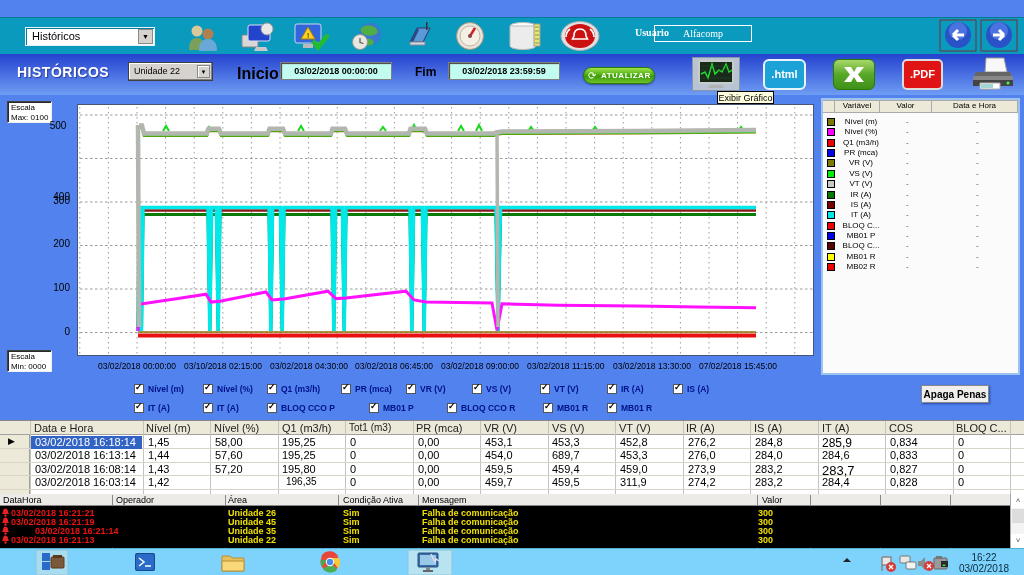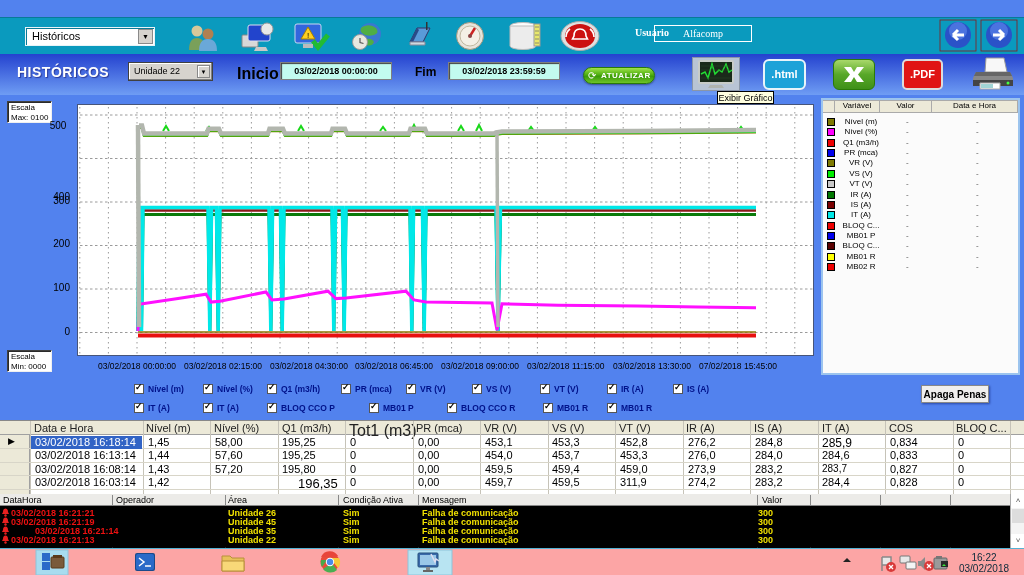--- a/index.html
+++ b/index.html
@@ -21,21 +21,21 @@
 
 #vpanel{position:absolute;left:821px;top:98px;width:199px;height:277px;background:#fbfbfb;border:2px solid #9cc4ee;}
 .cb{position:absolute;width:10px;height:10px;background:#fff;border:1px solid #555;}
 .cb:after{content:"✓";position:absolute;left:0px;top:-3px;font-size:9px;font-weight:bold;color:#000;}
 .cbl{position:absolute;font-size:8.5px;font-weight:bold;color:#00128a;top:1px;white-space:nowrap;}
 
 #grid{position:absolute;left:0;top:420px;width:1024px;height:72px;background:#fff;font-size:11px;color:#000;}
 
 #alarm{position:absolute;left:0;top:494px;width:1024px;height:54px;background:#000;}
 
-#task{position:absolute;left:0;top:548px;width:1024px;height:27px;background:#fca5a5;border-top:1px solid #54b2d4;}
+#task{position:absolute;left:0;top:548px;width:1024px;height:27px;background:#7dd3fc;border-top:1px solid #54b2d4;}
 </style></head>
 <body>
 <div id="win">
 <div id="tool">
  <div style="position:absolute;left:25px;top:9px;width:130px;height:19px;background:#fff;border:1px solid #e8f4f8;box-shadow:inset 1px 1px 0 #0b7a96;">
    <span style="position:absolute;left:6px;top:2px;font-size:11px;color:#000;">Históricos</span>
    <span style="position:absolute;right:1px;top:1px;width:15px;height:15px;background:#d6d3ce;border:1px solid #8a8a8a;font-size:7px;text-align:center;line-height:14px;color:#000;">▼</span>
  </div>
  <svg width="1024" height="37" style="position:absolute;left:0;top:0;">
 
@@ -154,21 +154,21 @@
 <div id="chart">
 <div class="esc" style="top:6px;">Escala<br>Max: 0100</div>
 <div class="esc" style="top:255px;">Escala<br>Min: 0000</div>
 <div class="ylab" style="left:46px;top:231px;">0</div>
       <div class="ylab" style="left:46px;top:187px;">100</div>
       <div class="ylab" style="left:46px;top:143px;">200</div>
       <div class="ylab" style="left:46px;top:100px;">300</div>
       <div class="ylab" style="left:46px;top:57px;margin-top:39px;">400</div>
       <div class="ylab" style="left:46px;top:25px;text-align:center;">500</div>
       <div class="xlab" style="left:98px;">03/02/2018 00:00:00</div>
-      <div class="xlab" style="left:184px;">03/02/2018 02:15:00</div>
+      <div class="xlab" style="left:184px;">03/10/2018 02:15:00</div>
       <div class="xlab" style="left:270px;">03/02/2018 04:30:00</div>
       <div class="xlab" style="left:355px;">03/02/2018 06:45:00</div>
       <div class="xlab" style="left:441px;">03/02/2018 09:00:00</div>
       <div class="xlab" style="left:527px;">03/02/2018 11:15:00</div>
       <div class="xlab" style="left:613px;">03/02/2018 13:30:00</div>
       <div class="xlab" style="left:699px;">07/02/2018 15:45:00</div>
 <div id="plot">
         <svg width="737" height="252" style="position:absolute;left:0;top:0;">
           <line x1="1.8" y1="2" x2="1.8" y2="250" stroke="#9a9a9a" stroke-width="1" stroke-dasharray="1.5,3.5"></line>
           <line x1="30.4" y1="2" x2="30.4" y2="250" stroke="#9a9a9a" stroke-width="1" stroke-dasharray="1.5,3.5"></line>
@@ -327,21 +327,21 @@
     <div class="cb" style="left:607px;top:403px;"></div>
     <div class="cbl" style="left:621px;top:403px;">MB01 R</div>
 <div style="position:absolute;left:921px;top:385px;width:68px;height:18px;background:#f0efee;border:1px solid #888;box-shadow:1px 1px 2px #2a4aaa;text-align:center;font-size:10px;font-weight:bold;color:#000;line-height:17px;">Apaga Penas</div>
 <div id="grid" style="position:absolute;left:0;top:420px;width:1024px;height:74px;background:#fff;border-top:1px solid #888;">
       <div style="position:absolute;left:0;top:0;width:30px;height:74px;background:#ece9d8;border-right:1px solid #a0a0a0;"></div>
       <div style="position:absolute;left:0;top:0;width:1024px;height:14px;background:#ece9d8;border-bottom:1px solid #a0a0a0;"></div>
       <div style="position:absolute;left:34px;top:1px;font-size:11px;color:#222;white-space:nowrap;">Data e Hora</div>
       <div style="position:absolute;left:146px;top:1px;font-size:11px;color:#222;white-space:nowrap;">Nível (m)</div>
       <div style="position:absolute;left:214px;top:1px;font-size:11px;color:#222;white-space:nowrap;">Nível (%)</div>
       <div style="position:absolute;left:282px;top:1px;font-size:11px;color:#222;white-space:nowrap;">Q1 (m3/h)</div>
-      <div style="position:absolute;left:349px;top:1px;font-size:16px;color:#222;white-space:nowrap;">Tot1 (m3)</div>
+      <div style="position:absolute;left:349px;top:1px;font-size:10px;color:#222;white-space:nowrap;">Tot1 (m3)</div>
       <div style="position:absolute;left:416px;top:1px;font-size:11px;color:#222;white-space:nowrap;">PR (mca)</div>
       <div style="position:absolute;left:484px;top:1px;font-size:11px;color:#222;white-space:nowrap;">VR (V)</div>
       <div style="position:absolute;left:552px;top:1px;font-size:11px;color:#222;white-space:nowrap;">VS (V)</div>
       <div style="position:absolute;left:619px;top:1px;font-size:11px;color:#222;white-space:nowrap;">VT (V)</div>
       <div style="position:absolute;left:686px;top:1px;font-size:11px;color:#222;white-space:nowrap;">IR (A)</div>
       <div style="position:absolute;left:754px;top:1px;font-size:11px;color:#222;white-space:nowrap;">IS (A)</div>
       <div style="position:absolute;left:822px;top:1px;font-size:11px;color:#222;white-space:nowrap;">IT (A)</div>
       <div style="position:absolute;left:889px;top:1px;font-size:11px;color:#222;white-space:nowrap;">COS</div>
       <div style="position:absolute;left:956px;top:1px;font-size:11px;color:#222;white-space:nowrap;">BLOQ C...</div>
       <div style="position:absolute;left:30.0px;top:0;width:1px;height:74px;background:#c6c3b8;"></div>
@@ -377,47 +377,47 @@
       <div style="position:absolute;left:890px;top:15.0px;font-size:11px;color:#000;white-space:nowrap;">0,834</div>
       <div style="position:absolute;left:958px;top:15.0px;font-size:11px;color:#000;white-space:nowrap;">0</div>
       <div style="position:absolute;left:0;top:40.8px;width:1024px;height:1px;background:#d8d5c8;"></div>
       <div style="position:absolute;left:35px;top:28.4px;font-size:11px;color:#000;white-space:nowrap;">03/02/2018 16:13:14</div>
       <div style="position:absolute;left:148px;top:28.4px;font-size:11px;color:#000;white-space:nowrap;">1,44</div>
       <div style="position:absolute;left:215px;top:28.4px;font-size:11px;color:#000;white-space:nowrap;">57,60</div>
       <div style="position:absolute;left:282px;top:28.4px;font-size:11px;color:#000;white-space:nowrap;">195,25</div>
       <div style="position:absolute;left:350px;top:28.4px;font-size:11px;color:#000;white-space:nowrap;">0</div>
       <div style="position:absolute;left:418px;top:28.4px;font-size:11px;color:#000;white-space:nowrap;">0,00</div>
       <div style="position:absolute;left:485px;top:28.4px;font-size:11px;color:#000;white-space:nowrap;">454,0</div>
-      <div style="position:absolute;left:552px;top:28.4px;font-size:11px;color:#000;white-space:nowrap;">453,7</div>
+      <div style="position:absolute;left:552px;top:28.4px;font-size:11px;color:#000;white-space:nowrap;">689,7</div>
       <div style="position:absolute;left:620px;top:28.4px;font-size:11px;color:#000;white-space:nowrap;">453,3</div>
       <div style="position:absolute;left:688px;top:28.4px;font-size:11px;color:#000;white-space:nowrap;">276,0</div>
       <div style="position:absolute;left:755px;top:28.4px;font-size:11px;color:#000;white-space:nowrap;">284,0</div>
       <div style="position:absolute;left:822px;top:28.4px;font-size:11px;color:#000;white-space:nowrap;">284,6</div>
       <div style="position:absolute;left:890px;top:28.4px;font-size:11px;color:#000;white-space:nowrap;">0,833</div>
       <div style="position:absolute;left:958px;top:28.4px;font-size:11px;color:#000;white-space:nowrap;">0</div>
       <div style="position:absolute;left:0;top:54.2px;width:1024px;height:1px;background:#d8d5c8;"></div>
       <div style="position:absolute;left:35px;top:41.8px;font-size:11px;color:#000;white-space:nowrap;">03/02/2018 16:08:14</div>
       <div style="position:absolute;left:148px;top:41.8px;font-size:11px;color:#000;white-space:nowrap;">1,43</div>
       <div style="position:absolute;left:215px;top:41.8px;font-size:11px;color:#000;white-space:nowrap;">57,20</div>
       <div style="position:absolute;left:282px;top:41.8px;font-size:11px;color:#000;white-space:nowrap;">195,80</div>
       <div style="position:absolute;left:350px;top:41.8px;font-size:11px;color:#000;white-space:nowrap;">0</div>
       <div style="position:absolute;left:418px;top:41.8px;font-size:11px;color:#000;white-space:nowrap;">0,00</div>
       <div style="position:absolute;left:485px;top:41.8px;font-size:11px;color:#000;white-space:nowrap;">459,5</div>
       <div style="position:absolute;left:552px;top:41.8px;font-size:11px;color:#000;white-space:nowrap;">459,4</div>
       <div style="position:absolute;left:620px;top:41.8px;font-size:11px;color:#000;white-space:nowrap;">459,0</div>
       <div style="position:absolute;left:688px;top:41.8px;font-size:11px;color:#000;white-space:nowrap;">273,9</div>
       <div style="position:absolute;left:755px;top:41.8px;font-size:11px;color:#000;white-space:nowrap;">283,2</div>
-      <div style="position:absolute;left:822px;top:41.8px;font-size:10px;color:#000;white-space:nowrap;">283,7</div>
+      <div style="position:absolute;left:822px;top:41.8px;font-size:13px;color:#000;white-space:nowrap;">283,7</div>
       <div style="position:absolute;left:890px;top:41.8px;font-size:11px;color:#000;white-space:nowrap;">0,827</div>
       <div style="position:absolute;left:958px;top:41.8px;font-size:11px;color:#000;white-space:nowrap;">0</div>
       <div style="position:absolute;left:0;top:67.6px;width:1024px;height:1px;background:#d8d5c8;"></div>
       <div style="position:absolute;left:35px;top:55.2px;font-size:11px;color:#000;white-space:nowrap;">03/02/2018 16:03:14</div>
       <div style="position:absolute;left:148px;top:55.2px;font-size:11px;color:#000;white-space:nowrap;">1,42</div>
       <div style="position:absolute;left:215px;top:55.2px;font-size:11px;color:#000;white-space:nowrap;margin-top:31px;">56,80</div>
-      <div style="position:absolute;left:298px;top:55.2px;font-size:13px;color:#000;white-space:nowrap;">196,35</div>
+      <div style="position:absolute;left:286px;top:55.2px;font-size:10px;color:#000;white-space:nowrap;">196,35</div>
       <div style="position:absolute;left:350px;top:55.2px;font-size:11px;color:#000;white-space:nowrap;">0</div>
       <div style="position:absolute;left:418px;top:55.2px;font-size:11px;color:#000;white-space:nowrap;">0,00</div>
       <div style="position:absolute;left:485px;top:55.2px;font-size:11px;color:#000;white-space:nowrap;">459,7</div>
       <div style="position:absolute;left:552px;top:55.2px;font-size:11px;color:#000;white-space:nowrap;">459,5</div>
       <div style="position:absolute;left:620px;top:55.2px;font-size:11px;color:#000;white-space:nowrap;">311,9</div>
       <div style="position:absolute;left:688px;top:55.2px;font-size:11px;color:#000;white-space:nowrap;">274,2</div>
       <div style="position:absolute;left:755px;top:55.2px;font-size:11px;color:#000;white-space:nowrap;">283,2</div>
       <div style="position:absolute;left:822px;top:55.2px;font-size:11px;color:#000;white-space:nowrap;">284,4</div>
       <div style="position:absolute;left:890px;top:55.2px;font-size:11px;color:#000;white-space:nowrap;">0,828</div>
       <div style="position:absolute;left:958px;top:55.2px;font-size:11px;color:#000;white-space:nowrap;">0</div>

